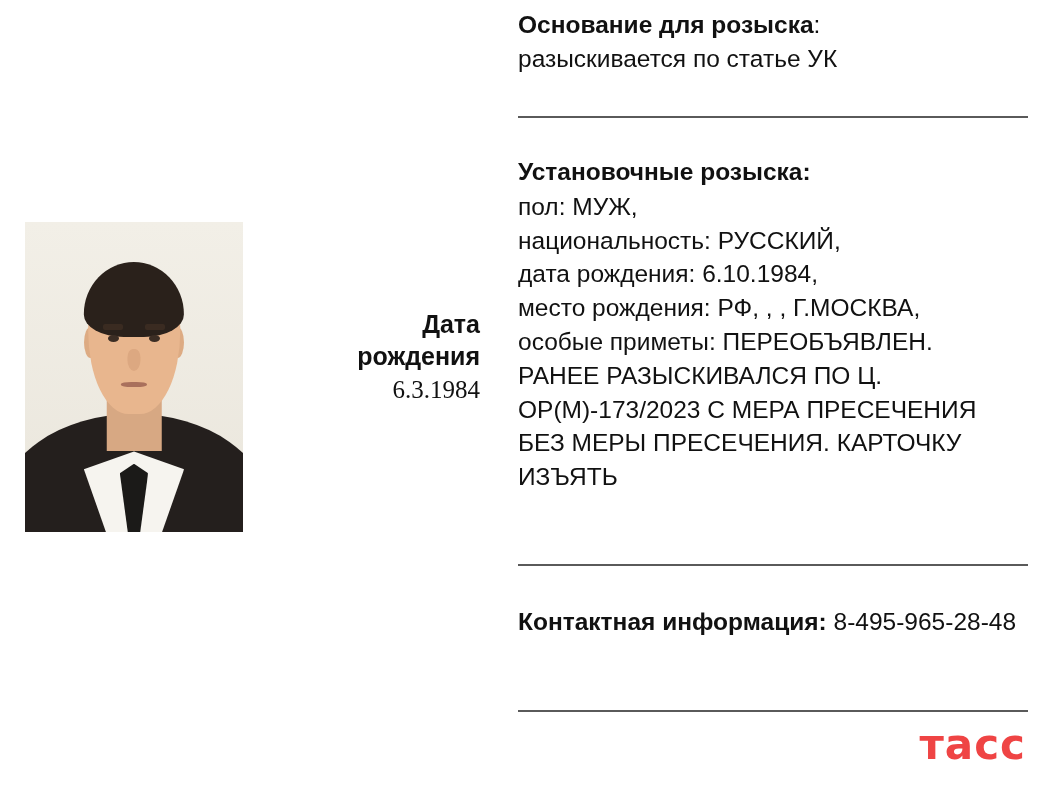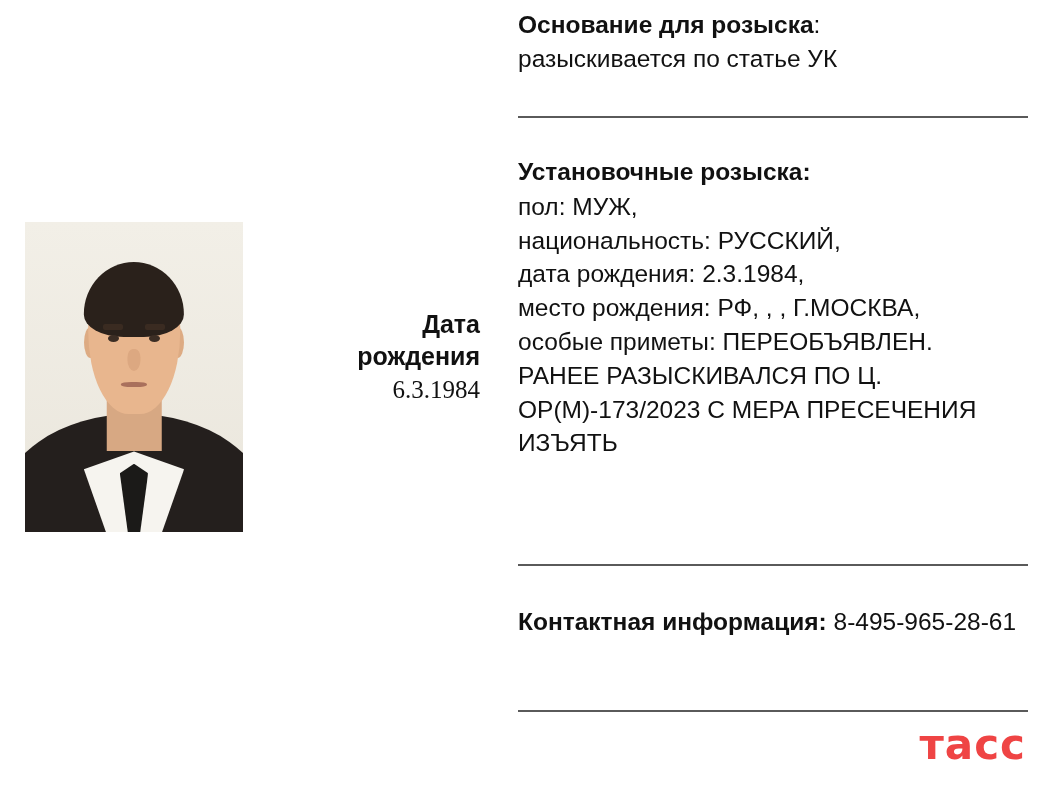--- a/index.html
+++ b/index.html
@@ -287,33 +287,34 @@
       <span class="head">Основание для розыска</span><span>:</span><br>
       <span>разыскивается по статье УК</span>
     </div>
 
     <div class="rule r1"></div>
 
     <div class="section sec-data">
       <span class="head">Установочные розыска:</span>
       <span class="line">пол: МУЖ,</span>
       <span class="line">национальность: РУССКИЙ,</span>
-      <span class="line">дата рождения: 2.3.1984,</span>
+      <span class="line">дата рождения: 6.10.1984,</span>
       <span class="line">место рождения: РФ, , , Г.МОСКВА,</span>
       <span class="line">особые приметы: ПЕРЕОБЪЯВЛЕН.</span>
       <span class="line">РАНЕЕ РАЗЫСКИВАЛСЯ ПО Ц.</span>
       <span class="line">ОР(М)-173/2023 С МЕРА ПРЕСЕЧЕНИЯ</span>
+      <span class="line">БЕЗ МЕРЫ ПРЕСЕЧЕНИЯ. КАРТОЧКУ</span>
       <span class="line">ИЗЪЯТЬ</span>
     </div>
 
     <div class="rule r2"></div>
 
     <div class="section sec-contact">
       <span class="head">Контактная информация:</span>
-      <span>8-495-965-28-61</span>
+      <span>8-495-965-28-48</span>
     </div>
 
     <div class="rule r3"></div>
 
   </div>
 
   <div class="logo">тасс</div>
 
 </div>
 

